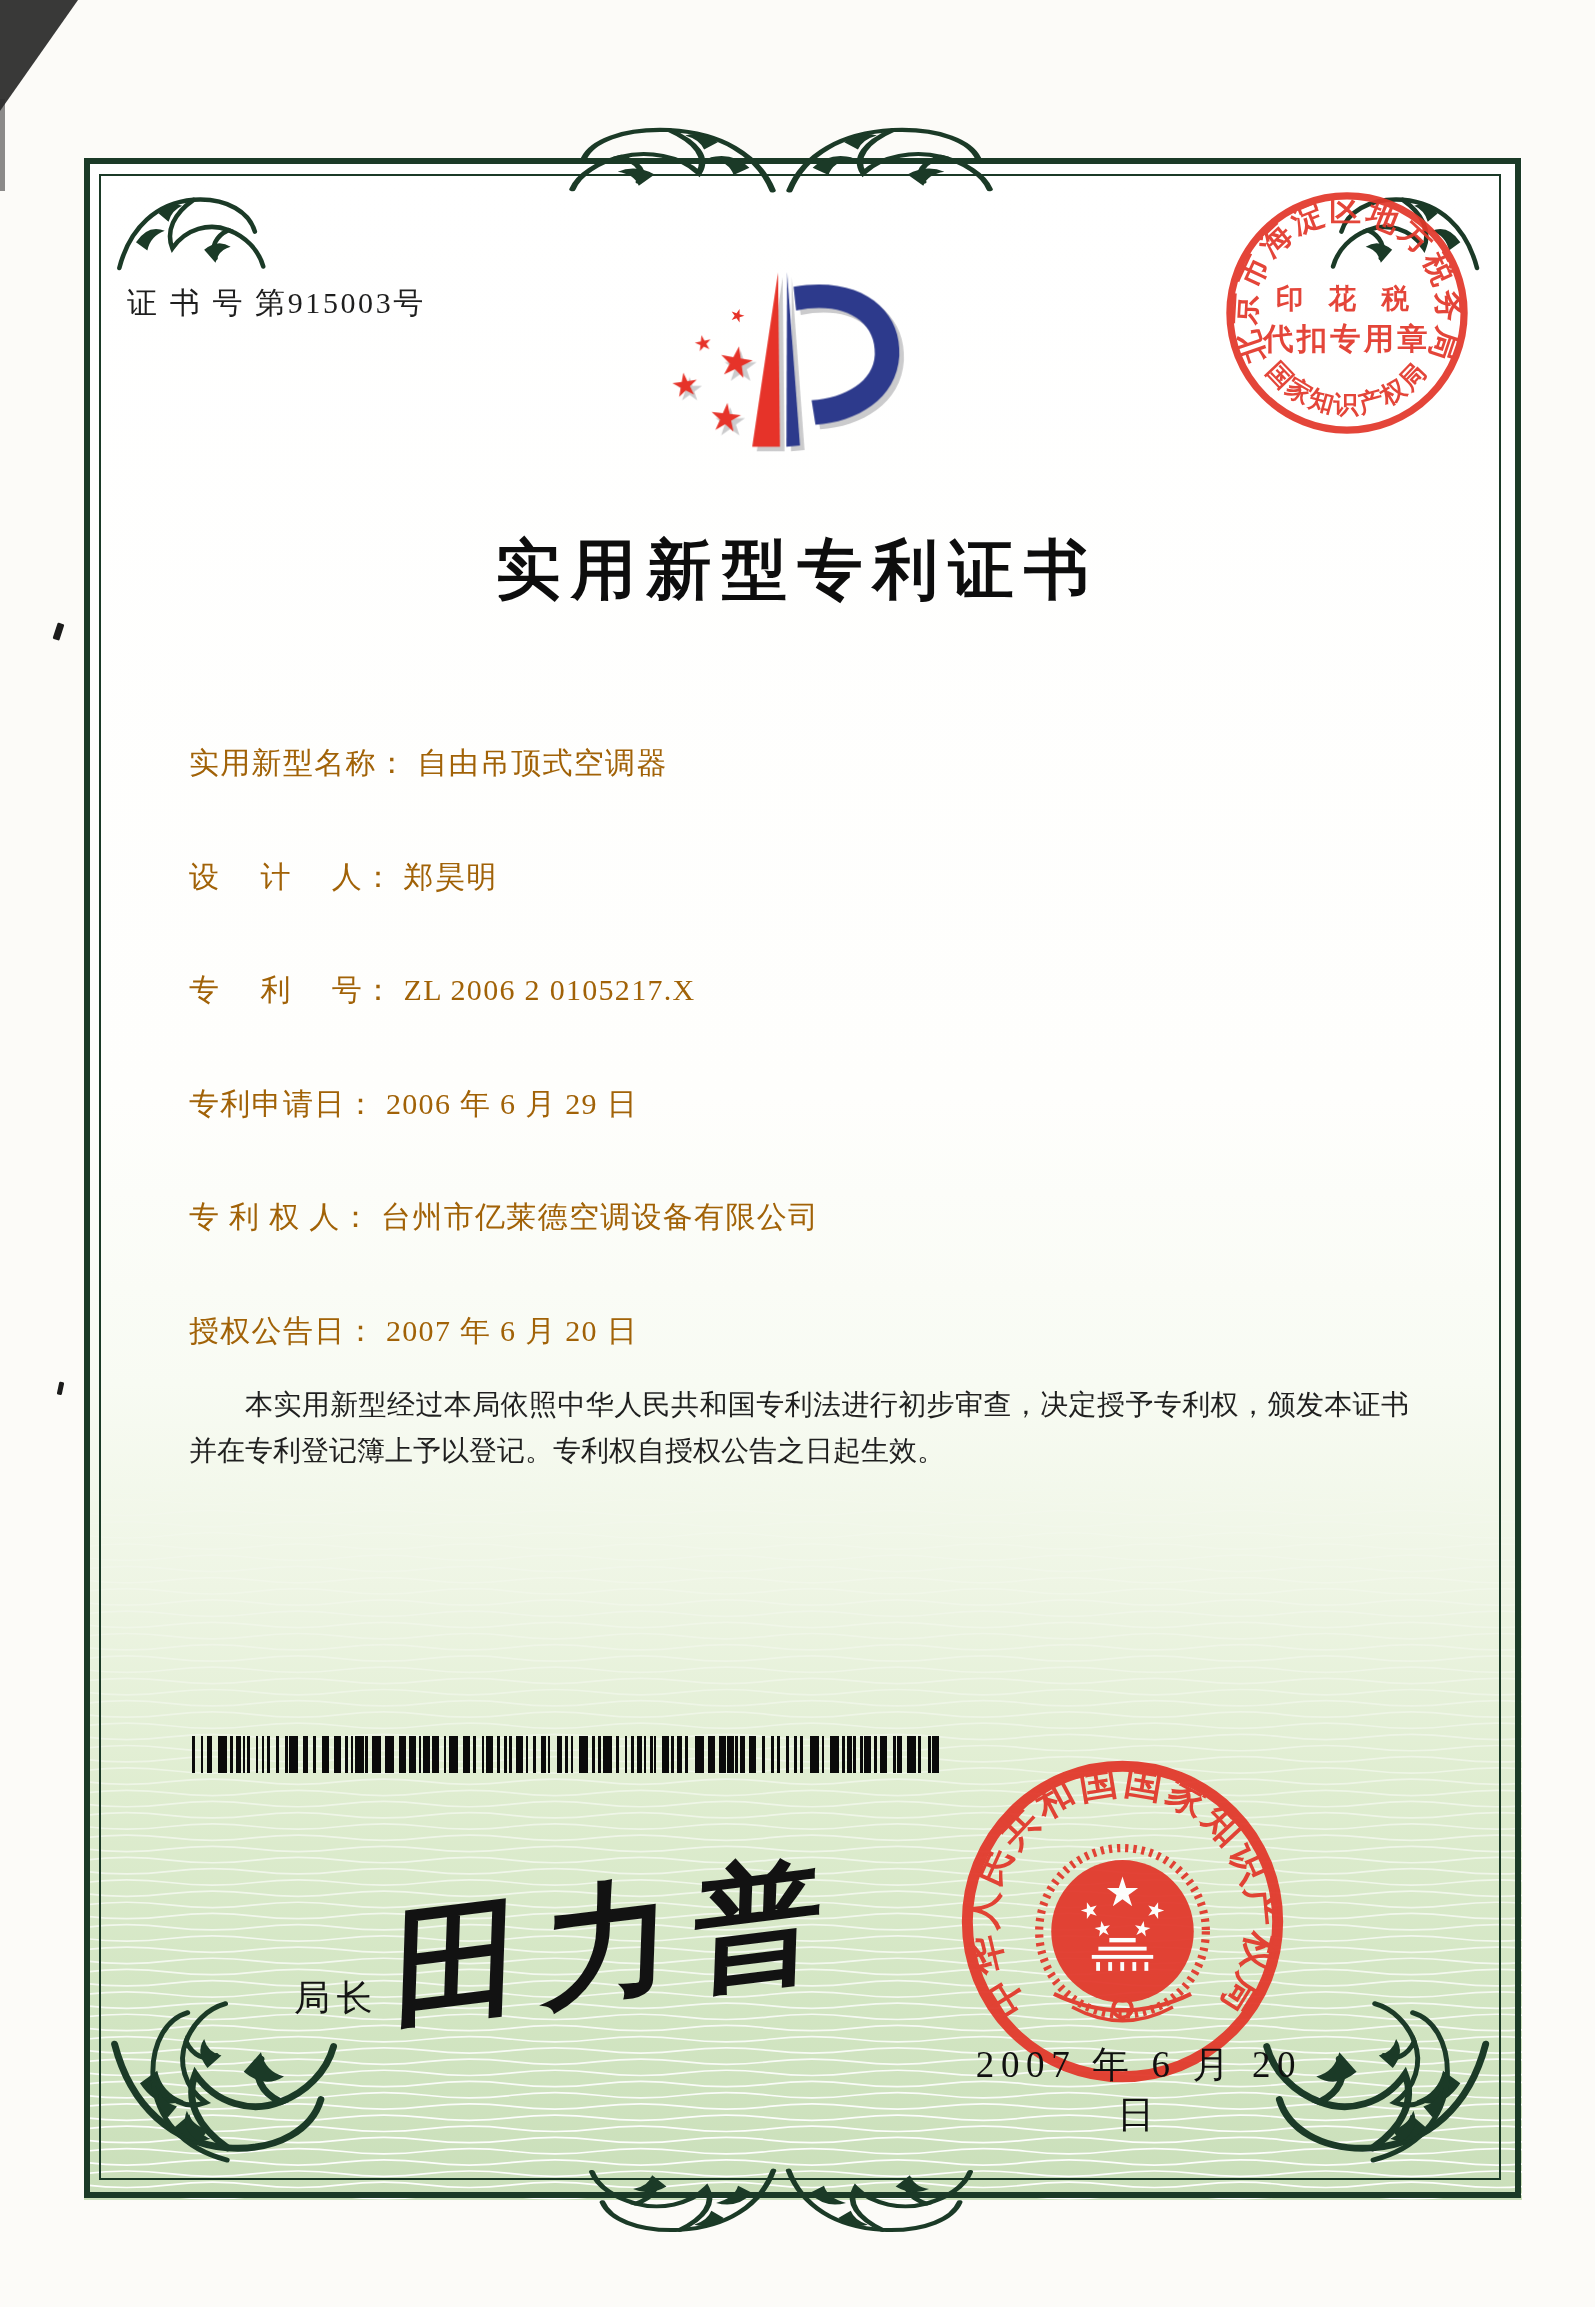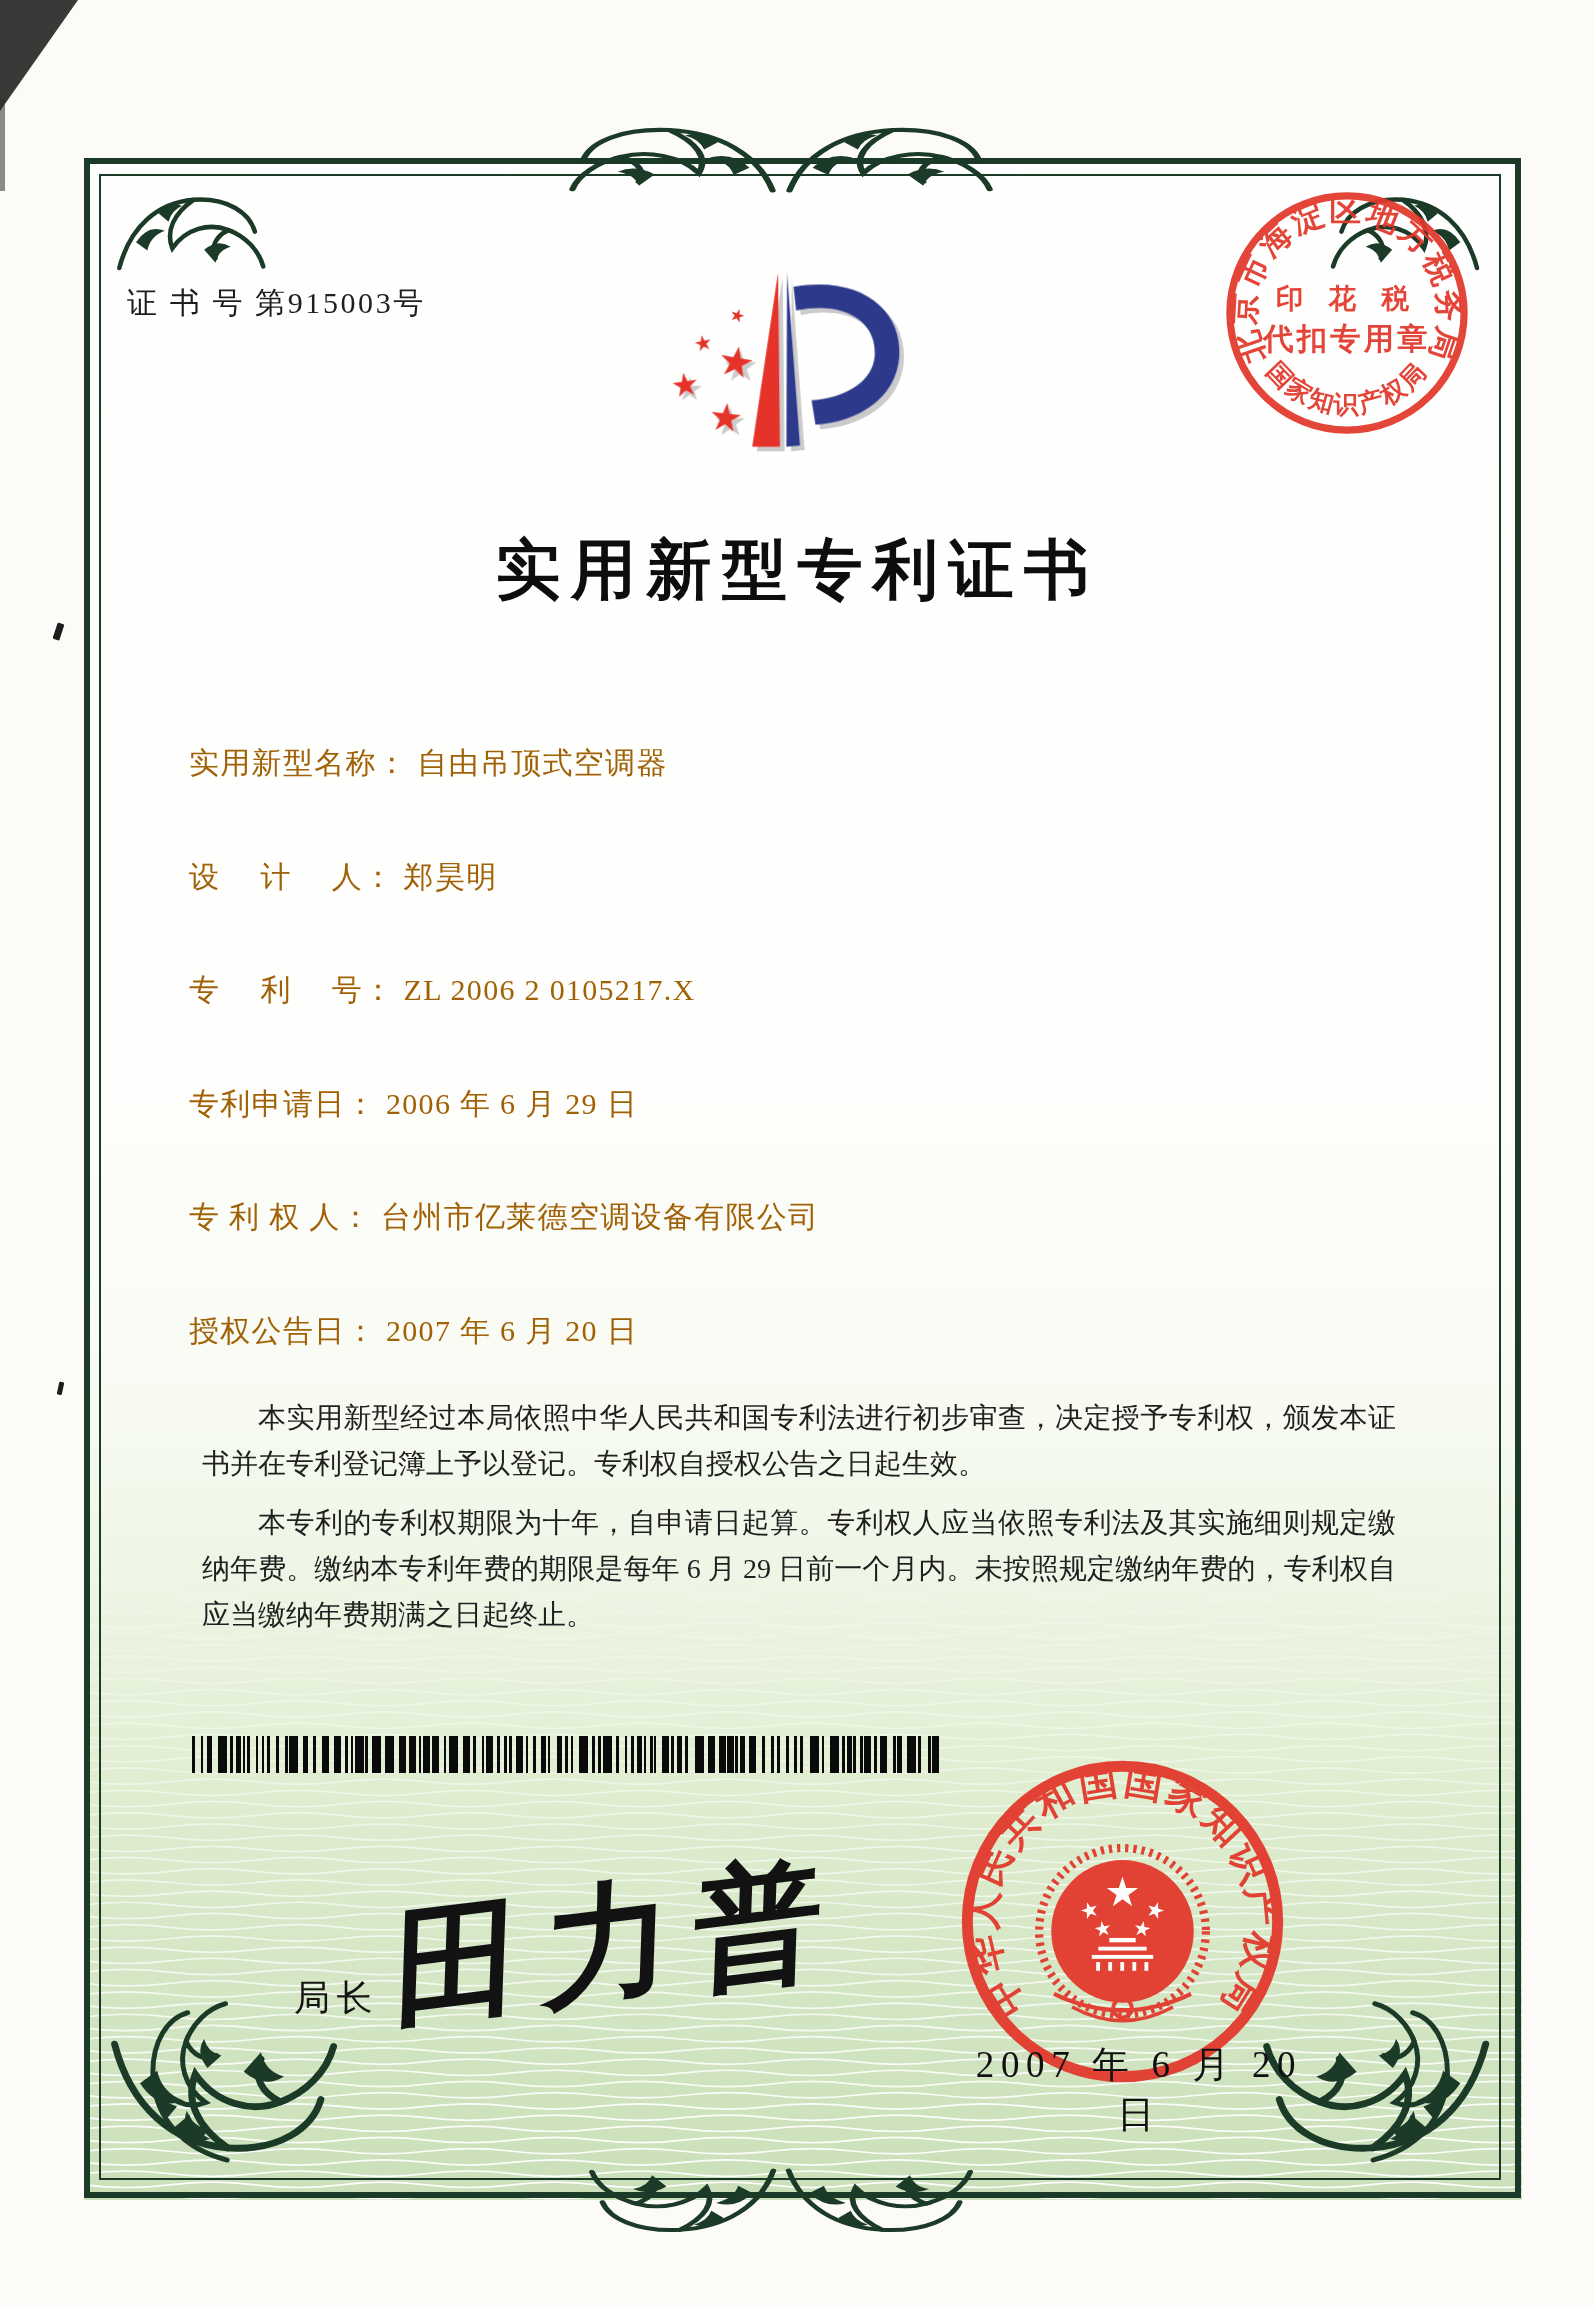--- a/index.html
+++ b/index.html
@@ -28,21 +28,21 @@
   .tax-stamp{position:absolute;left:1199px;top:165px;width:296px;height:296px;opacity:.93;}
   .title{position:absolute;left:0;top:526px;width:1595px;text-align:center;
     font-size:65px;font-weight:700;color:#0d0d0d;letter-spacing:10.5px;}
   .fields{position:absolute;left:189px;top:0;width:1251px;}
   .field-row{position:absolute;left:0;font-size:30px;color:#a16207;white-space:nowrap;}
   .field-row .lbl{letter-spacing:1.3px;}
   .field-row .val{margin-left:9.2px;letter-spacing:1.3px;}
   .f1{top:743px}.f2{top:857px}.f3{top:970px}.f4{top:1084px}.f5{top:1197px}.f6{top:1311px}
   .body-text{position:absolute;left:189px;top:1382px;width:1220px;font-size:28px;
     line-height:46px;color:#1f1f1f;text-align:justify;}
-  .body-text p{margin:13px;text-indent:2em;}
+  .body-text p{margin:0;text-indent:2em;}
   #barcode{position:absolute;left:192px;top:1736px;width:753px;height:37px;}
   #barcode span{position:absolute;top:0;height:100%;background:#0a0a0a;}
   .signer-title{position:absolute;left:294px;top:1974px;font-size:36px;color:#141414;letter-spacing:6.6px;}
   .sig-name{position:absolute;left:392px;top:1857px;font-size:129px;font-weight:600;color:#121212;
     letter-spacing:22.4px;transform:rotate(-7deg) skewX(-9deg);white-space:nowrap;}
   .office-seal{position:absolute;left:958px;top:1757px;width:329px;height:329px;opacity:.94;}
   .seal-date{position:absolute;left:968px;top:2040px;width:342px;text-align:center;
     font-size:37px;color:#101010;letter-spacing:6.6px;}
   .page-footer{position:absolute;left:0;top:2125px;width:1595px;text-align:center;
     font-size:26px;color:#1a1a1a;letter-spacing:5.3px;}
@@ -221,21 +221,20 @@
     <div class="field-row f5">
       <span class="lbl">专 利 权 人：</span><span class="val">台州市亿莱德空调设备有限公司</span>
     </div>
     <div class="field-row f6">
       <span class="lbl">授权公告日：</span><span class="val">2007 年 6 月 20 日</span>
     </div>
   </div>
 
   <div class="body-text">
     <p>本实用新型经过本局依照中华人民共和国专利法进行初步审查，决定授予专利权，颁发本证书并在专利登记簿上予以登记。专利权自授权公告之日起生效。</p>
-    <p>本专利的专利权期限为十年，自申请日起算。专利权人应当依照专利法及其实施细则规定缴纳年费。缴纳本专利年费的期限是每年 6 月 29 日前一个月内。未按照规定缴纳年费的，专利权自应当缴纳年费期满之日起终止。</p>
   </div>
 
   <div id="barcode">
       <span style="left:0px;width:3.3px"></span>
       <span style="left:9.2px;width:2px"></span>
       <span style="left:15px;width:4.6px"></span>
       <span style="left:26px;width:8.6px"></span>
       <span style="left:38px;width:2.6px"></span>
       <span style="left:44px;width:4.6px"></span>
       <span style="left:51px;width:2px"></span>

